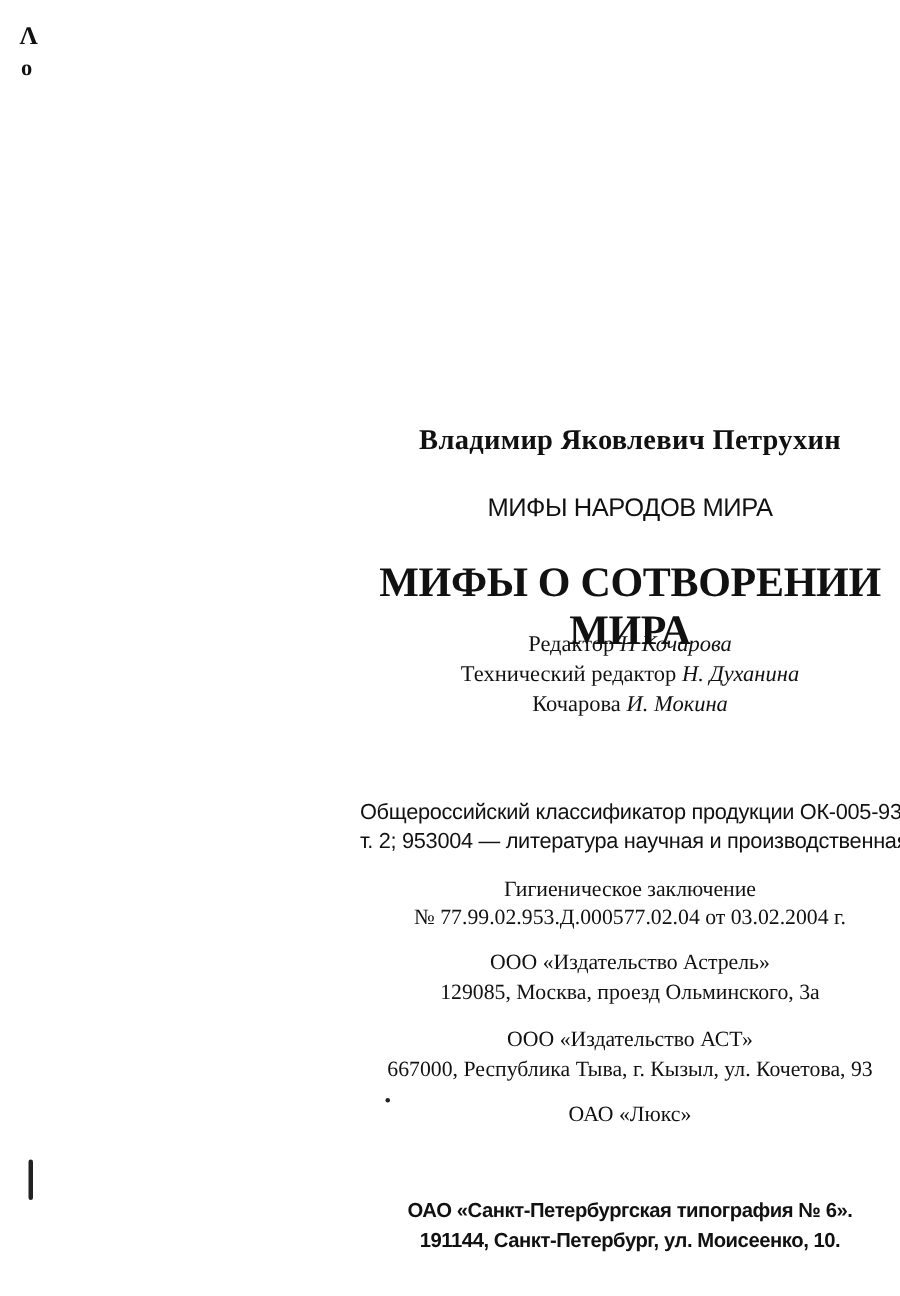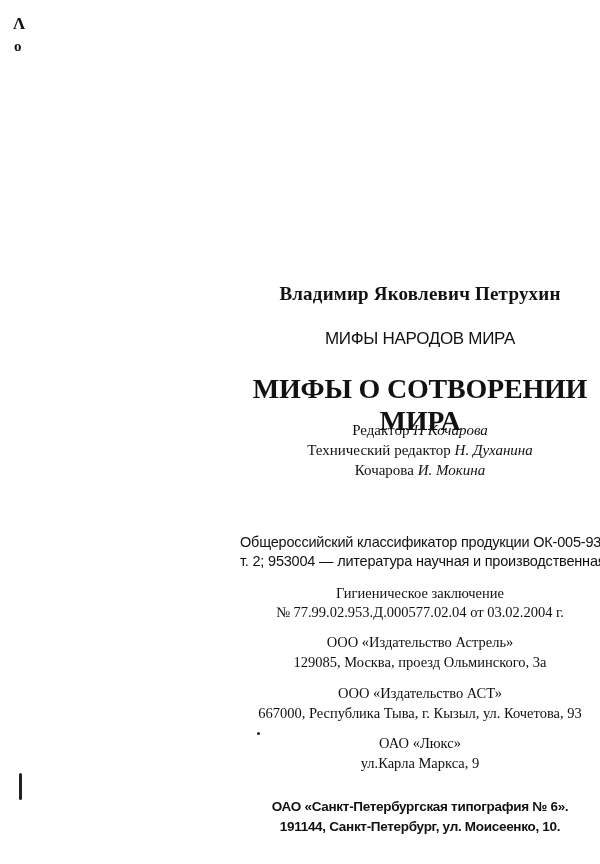--- a/index.html
+++ b/index.html
@@ -76,21 +76,20 @@
     <span class="line">129085, Москва, проезд Ольминского, 3а</span>
   </div>
 
   <div class="block pub2">
     <span class="line">ООО «Издательство АСТ»</span>
     <span class="line">667000, Республика Тыва, г. Кызыл, ул. Кочетова, 93</span>
   </div>
 
   <div class="block printer1">
     <span class="line">ОАО «Люкс»</span>
-    <span class="line">ул.Карла Маркса, 9</span>
   </div>
 
   <div class="block printer2">
     <span class="line">ОАО «Санкт-Петербургская типография № 6».</span>
     <span class="line">191144, Санкт-Петербург, ул. Моисеенко, 10.</span>
   </div>
 
 </div>
 
 </body></html>

